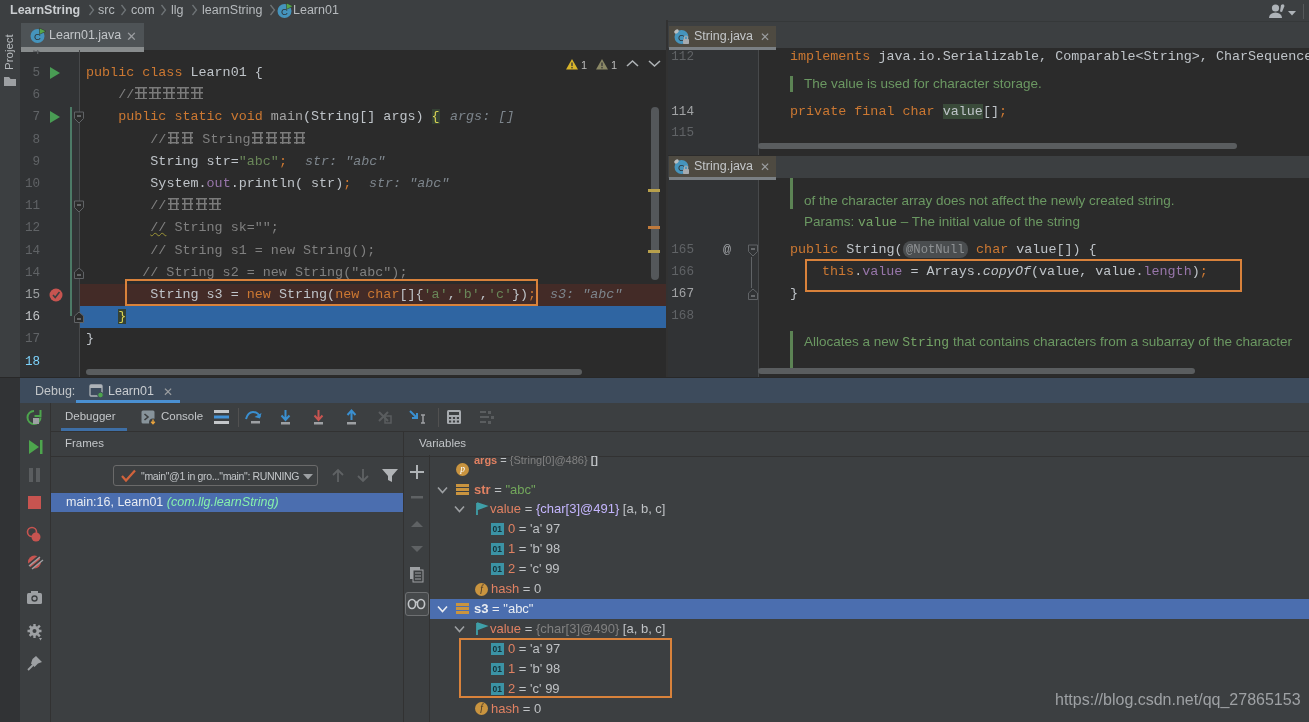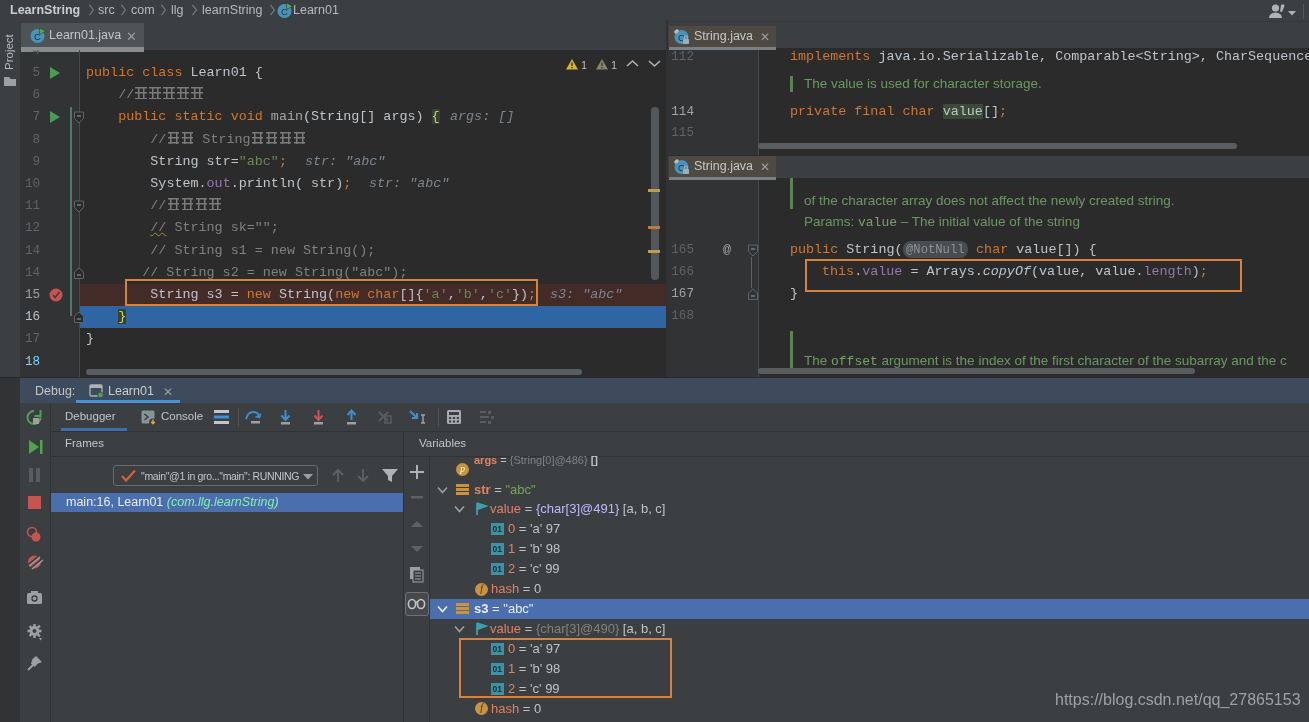--- a/index.html
+++ b/index.html
@@ -213,21 +213,21 @@
 <svg class="abs" style="left:79px;top:109.89999999999998px" width="12" height="13">
       <path d="M1.5 5 L6 1 L10.5 5 V11.5 H1.5 Z" fill="#313335" stroke="#606366"></path>
       <path d="M4 8 h4" stroke="#9da0a3"></path>
     </svg>
 </div>
 <div class="abs" style="left:668px;top:178px;width:641px;height:200px;overflow:hidden">
 <div class="cline mono" style="left:122px;top:60.5px"><span class="kw">public </span>String(<span style="background:#4a4d4f;color:#8f9294;border-radius:8px;font-size:12.2px;padding:1.5px 3.5px">@NotNull</span> <span class="kw">char </span>value[]) {</div>
 <div class="cline mono" style="left:154px;top:82.69999999999999px"><span class="kw">this</span>.<span class="fld">value</span> = Arrays.<span style="font-style:italic">copyOf</span>(value, value.<span class="fld">length</span>)<span class="kw">;</span></div>
 <div class="cline mono" style="left:122px;top:104.89999999999998px">}</div>
 <div class="abs" style="left:122px;top:153px;width:3px;height:39px;background:#5c8354"></div>
-<div class="cline mono" style="left:136px;top:172px"><span class="doc">The <span class="docm">offset</span> argument is the index of the first character of the subarray and the c</span></div>
+<div class="cline mono" style="left:136px;top:152.5px"><span class="doc">Allocates a new <span class="docm">String</span> that contains characters from a subarray of the character</span></div>
 <div class="abs" style="left:137px;top:81px;width:437px;height:33px;border:2px solid #d9823b"></div>
 </div>
 <div class="abs" style="left:758px;top:368px;width:437px;height:6px;background:#5a5d5f;border-radius:3px"></div>
 <div class="abs" style="left:0;top:377px;width:1309px;height:1px;background:#282828"></div>
 <div class="abs" style="left:0;top:378px;width:1309px;height:344px;background:#3c3f41"></div>
 <div class="abs" style="left:0;top:378px;width:20px;height:344px;background:#313335"></div>
 <div class="abs" style="left:20px;top:378px;width:1289px;height:25px;background:#3d4b5c"></div>
 <div class="abs" style="left:35px;top:384px;font-size:12.5px;color:#c3c6c9">Debug:</div>
 <svg class="abs" style="left:89px;top:384px" width="15" height="14" viewBox="0 0 15 14">
 <rect x="1" y="1" width="12" height="11" rx="1" fill="none" stroke="#aeb3b8" stroke-width="1.3"></rect>

